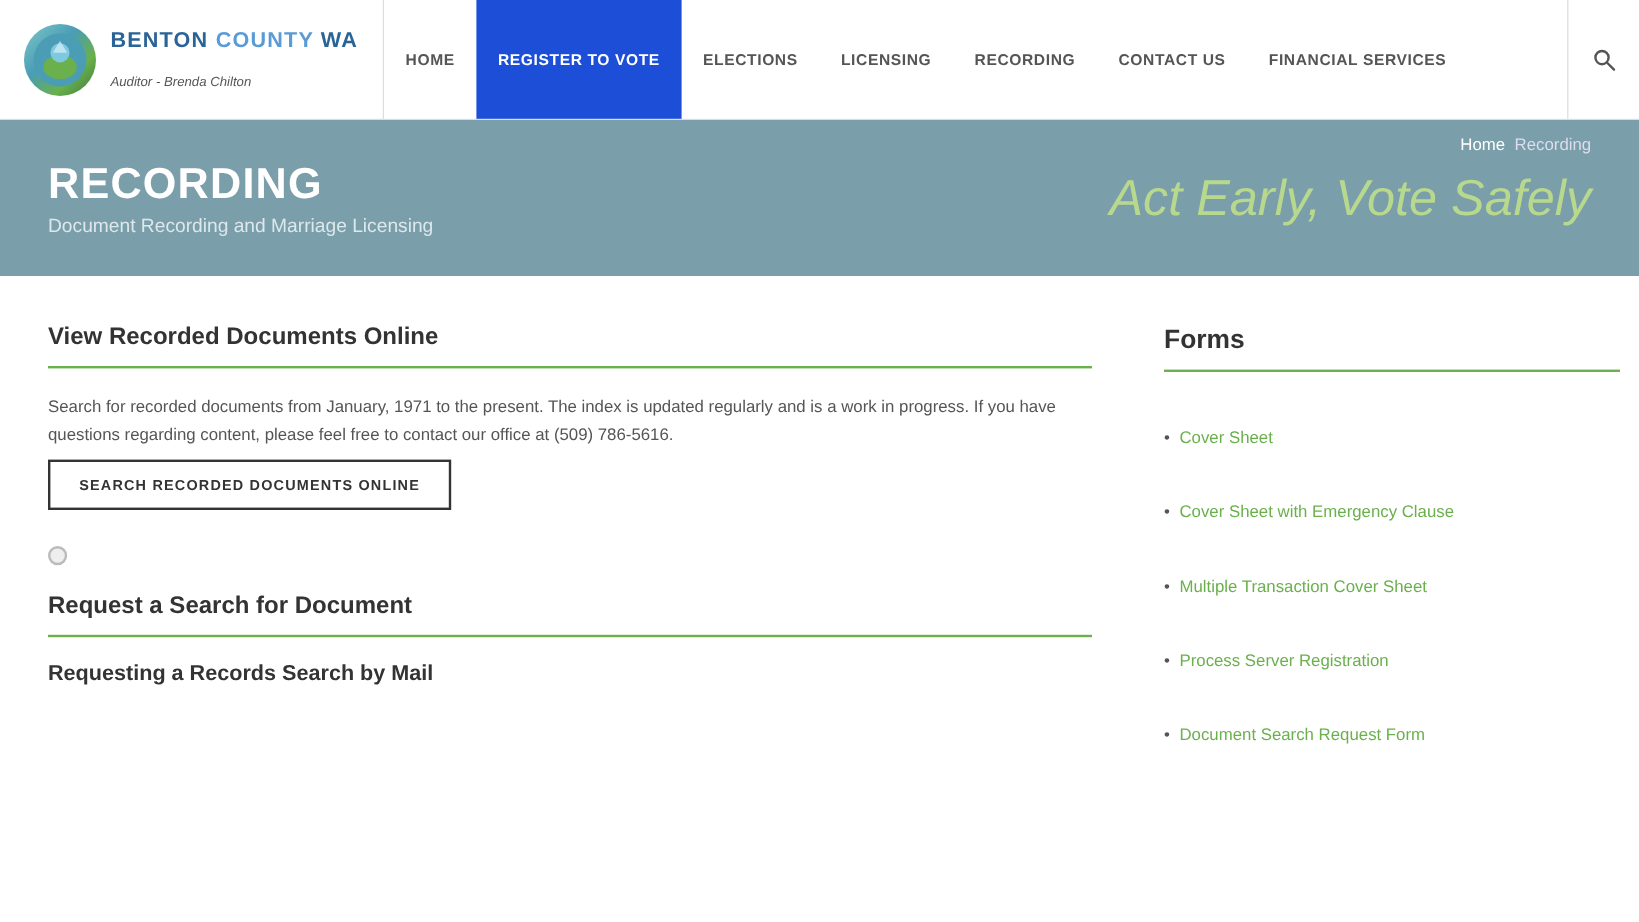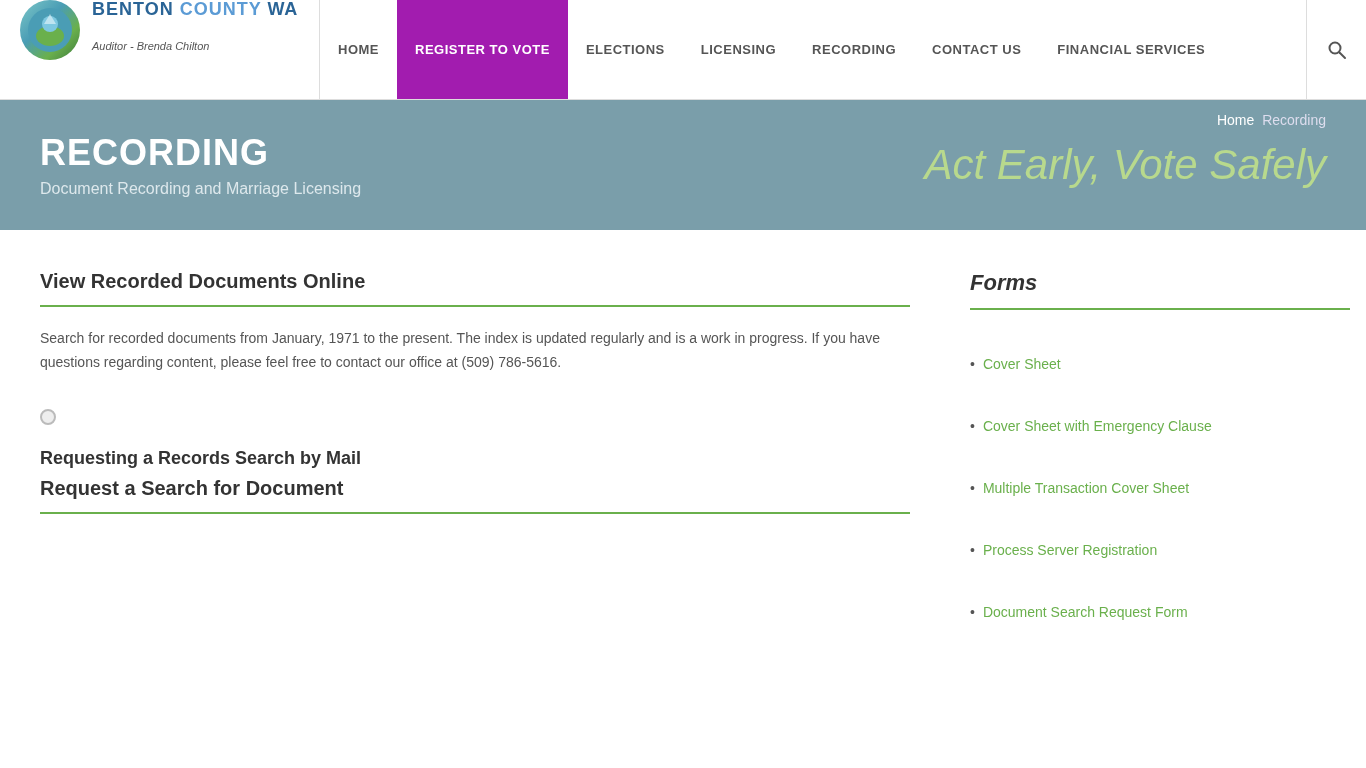--- a/index.html
+++ b/index.html
@@ -9,20 +9,21 @@
     header {
       display: flex;
       align-items: center;
       height: 100px;
       background: #fff;
       border-bottom: 1px solid #ddd;
       position: relative;
     }
     .logo-area {
       display: flex;
+      align-items: center;
       padding: 0 20px;
       min-width: 320px;
       border-right: 1px solid #ddd;
       height: 100%;
     }
     .logo-circle {
       width: 60px;
       height: 60px;
       border-radius: 50%;
       background: linear-gradient(135deg, #7ec8c8 0%, #4a9db5 40%, #6ab04c 70%, #3d7a3d 100%);
@@ -61,21 +62,21 @@
       font-size: 13px;
       font-weight: 600;
       letter-spacing: 0.5px;
       color: #555;
       cursor: pointer;
       text-transform: uppercase;
       text-decoration: none;
       transition: background 0.2s;
     }
     .nav-item.active {
-      background: #a21caf;
+      background: #1d4ed8;
       color: #fff;
     }
     .nav-search {
       display: flex;
       align-items: center;
       justify-content: center;
       width: 60px;
       height: 100%;
       cursor: pointer;
       margin-left: auto;
@@ -135,21 +136,21 @@
     }
     .section-divider {
       height: 2px;
       background: #6ab04c;
       margin-bottom: 20px;
     }
     .section-text {
       font-size: 14px;
       color: #555;
       line-height: 1.7;
-      margin-bottom: 24px;
+      margin-bottom: 8px;
     }
     .search-btn {
       display: inline-block;
       border: 2px solid #333;
       padding: 12px 24px;
       font-size: 12px;
       font-weight: 700;
       letter-spacing: 1px;
       text-transform: uppercase;
       cursor: pointer;
@@ -180,21 +181,20 @@
       color: #333;
       margin-bottom: 8px;
     }
 
     
     .forms-title {
       font-size: 22px;
       font-weight: 700;
       color: #333;
       margin-bottom: 12px;
-      font-style: italic;
     }
     .forms-list { list-style: none; padding: 0; margin-top: 10px; }
     .forms-list li {
       display: flex;
       align-items: flex-start;
       margin-bottom: 10px;
       font-size: 14px;
       margin-top: 46px;
     }
     .forms-list li::before {
@@ -261,31 +261,32 @@
 </div>
 
 <div class="main-content">
 
   <div class="left-column">
 
     <div>
       <div class="section-title">View Recorded Documents Online</div>
       <div class="section-divider"></div>
       <p class="section-text">Search for recorded documents from January, 1971 to the present. The index is updated regularly and is a work in progress. If you have questions regarding content, please feel free to contact our office at (509) 786-5616.</p>
+      <button class="search-btn">SEARCH RECORDED DOCUMENTS ONLINE</button>
     </div>
 
     <div class="radio-placeholder"></div>
-
-    <div>
-      <div class="section3-title">Requesting a Records Search by Mail</div>
-    </div>
 
     <div>
       <div class="section2-title">Request a Search for Document</div>
       <div class="section-divider"></div>
+    </div>
+
+    <div>
+      <div class="section3-title">Requesting a Records Search by Mail</div>
     </div>
 
   </div>
 
   <div class="right-column">
     <div class="forms-title">Forms</div>
     <div class="section-divider"></div>
     <ul class="forms-list">
       <li>
         <a>Cover Sheet</a>

